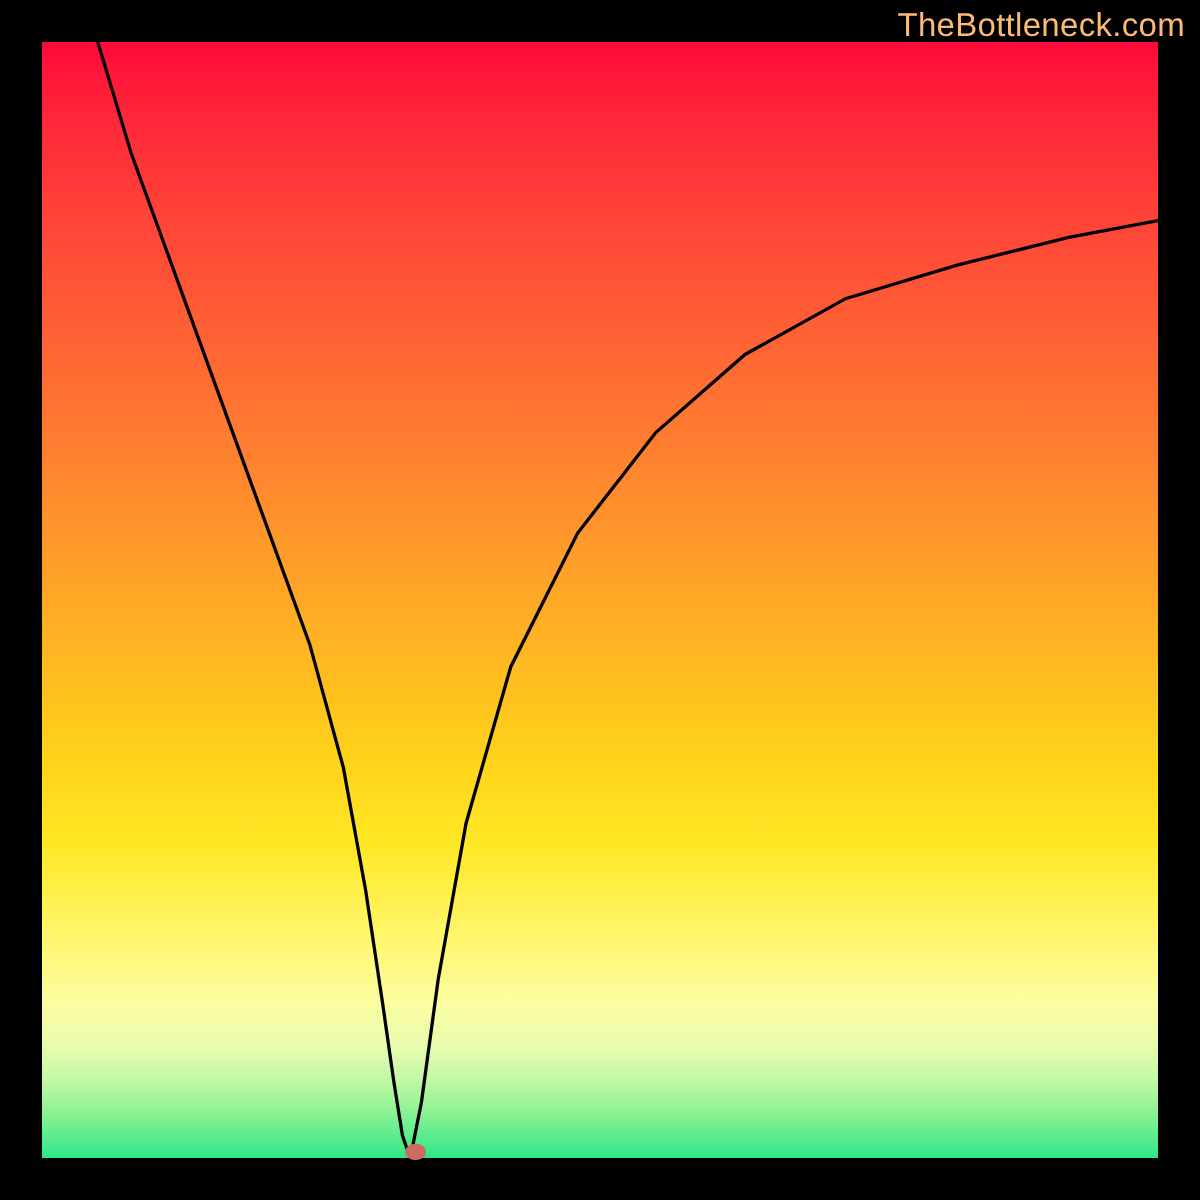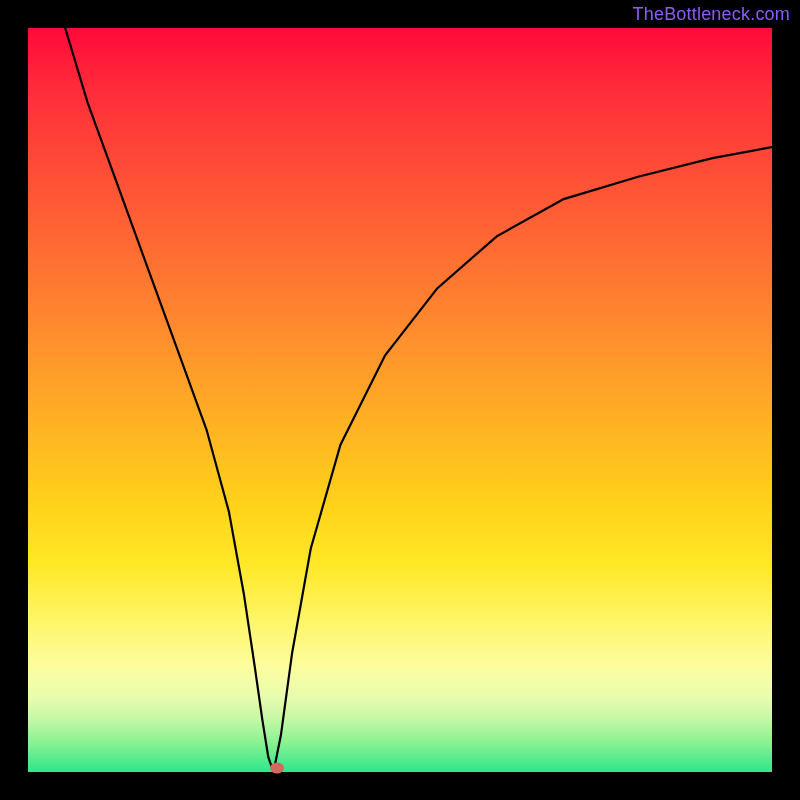--- a/index.html
+++ b/index.html
@@ -43,22 +43,22 @@
       #e8fcae 90%,
       #c2f8a5 93%,
       #8af292 96%,
       #2ee68a 100%
     );
   }
   .watermark {
     position: absolute;
     top: 4px;
     right: 10px;
-    color: #8b5cf6;
-    font-size: 18px;
+    color: #fdba74;
+    font-size: 22px;
     letter-spacing: 0.2px;
     font-weight: 500;
     user-select: none;
   }
   svg.curve {
     position: absolute;
     top: 0;
     left: 0;
     width: 744px;
     height: 744px;

